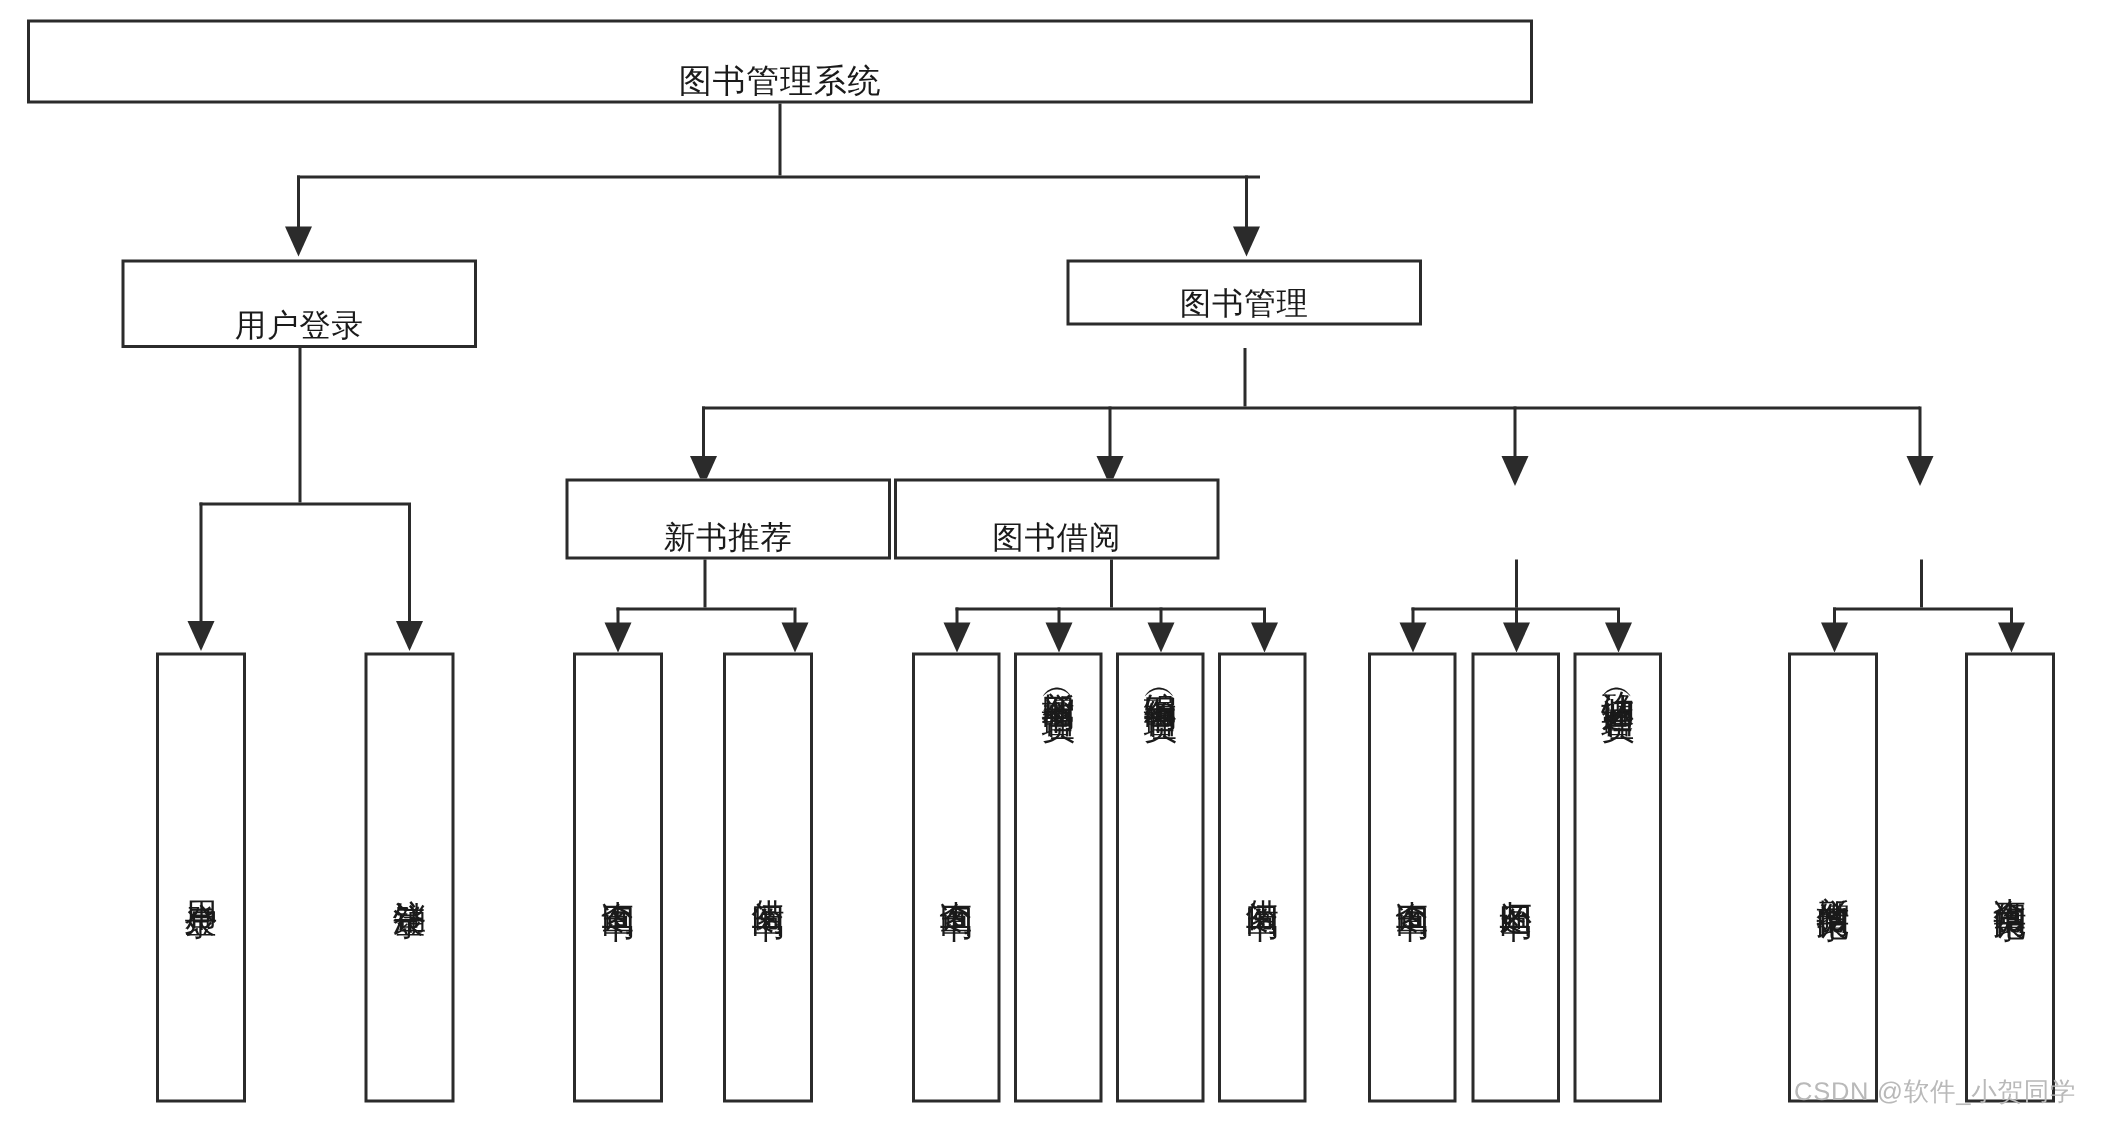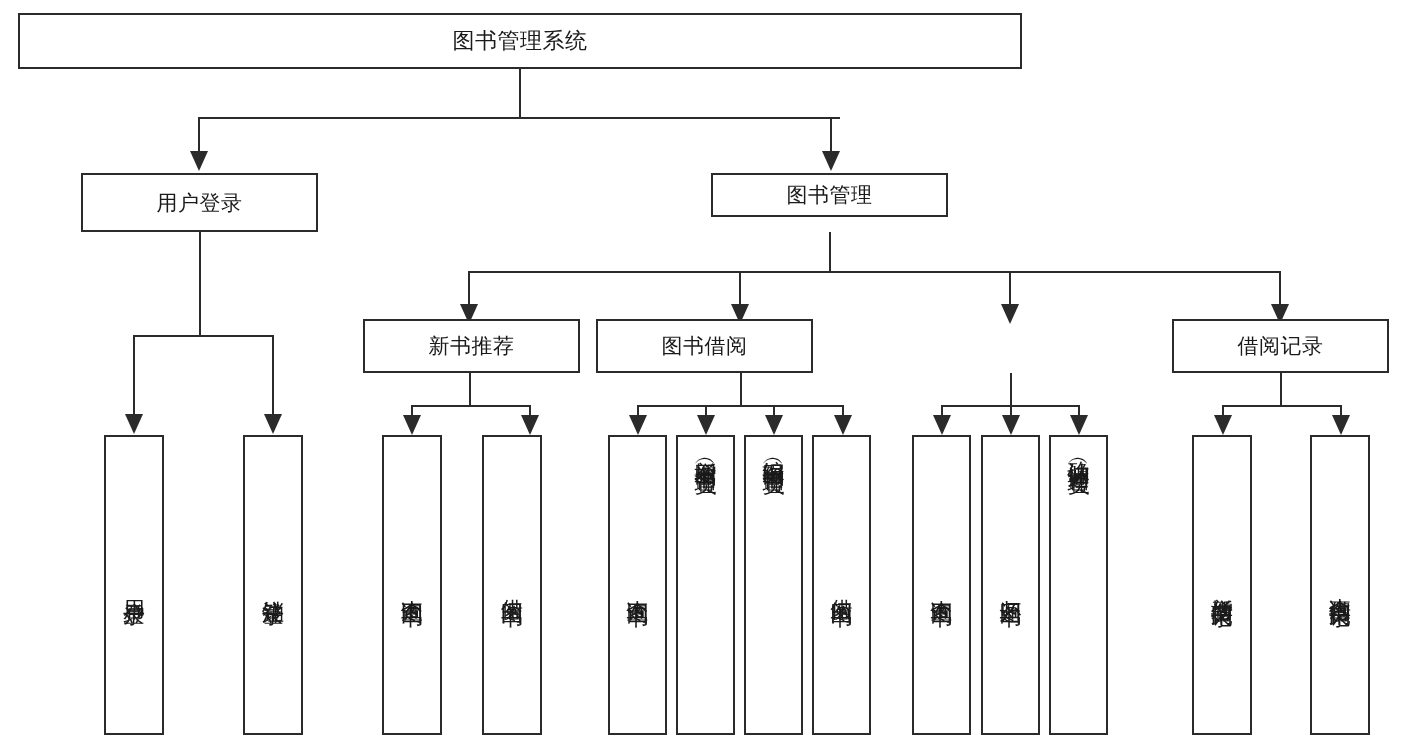--- a/index.html
+++ b/index.html
@@ -18,21 +18,21 @@
     background: #ffffff;
     overflow: hidden;
   }
   
   .node {
     position: absolute;
     box-sizing: border-box;
     background: #ffffff;
     border: 2px solid #2b2b2b;
     display: flex;
-    align-items: center;
+    align-items: flex-end;
     justify-content: center;
     color: #1a1a1a;
   }
   .node .label {
     display: block;
     text-align: center;
     line-height: 1.12;
     letter-spacing: 0.5px;
   }
   
@@ -126,28 +126,25 @@
   <div class="hline" style="left:468px; top:271px; width:812px;"></div>
   <div class="vline" style="left:468px; top:271px; height:34px;"></div>
   <div class="vline" style="left:739px; top:271px; height:34px;"></div>
   <div class="vline" style="left:1009px; top:271px; height:34px;"></div>
   <div class="vline" style="left:1279px; top:271px; height:34px;"></div>
   <div class="arrow" style="left:460px; top:304px;"></div>
   <div class="arrow" style="left:731px; top:304px;"></div>
   <div class="arrow" style="left:1001px; top:304px;"></div>
   <div class="arrow" style="left:1271px; top:304px;"></div>
 
-  <div class="node horiz" style="left:363px; top:319px; width:217px; height:54px;">
+  <div class="node horiz" style="left:377px; top:319px; width:217px; height:54px;">
     <span class="label">新书推荐</span>
   </div>
   <div class="node horiz" style="left:596px; top:319px; width:217px; height:54px;">
     <span class="label">图书借阅</span>
-  </div>
-  <div class="node horiz" style="left:1172px; top:319px; width:217px; height:54px;">
-    <span class="label">借阅记录</span>
   </div>
 
   <div class="vline" style="left:469px; top:373px; height:32px;"></div>
   <div class="hline" style="left:411px; top:405px; width:118px;"></div>
   <div class="vline" style="left:411px; top:405px; height:12px;"></div>
   <div class="vline" style="left:529px; top:405px; height:12px;"></div>
   <div class="arrow" style="left:403px; top:415px;"></div>
   <div class="arrow" style="left:521px; top:415px;"></div>
 
   <div class="vline" style="left:740px; top:373px; height:32px;"></div>
@@ -214,14 +211,15 @@
     <span class="label">确认归还（管理员）</span>
   </div>
 
   <div class="node vert" style="left:1192px; top:435px; width:60px; height:300px;">
     <span class="label">新增借阅记录</span>
   </div>
   <div class="node vert" style="left:1310px; top:435px; width:60px; height:300px;">
     <span class="label">查询借阅记录</span>
   </div>
 
+  <div id="watermark" style="left:1196px; top:716px;">CSDN @软件_小贺同学</div>
 
 </div>
 
 </body></html>

